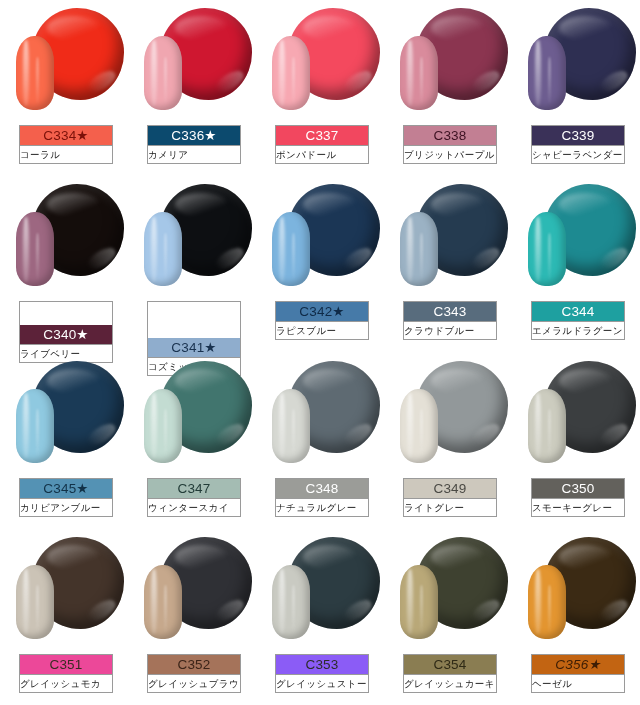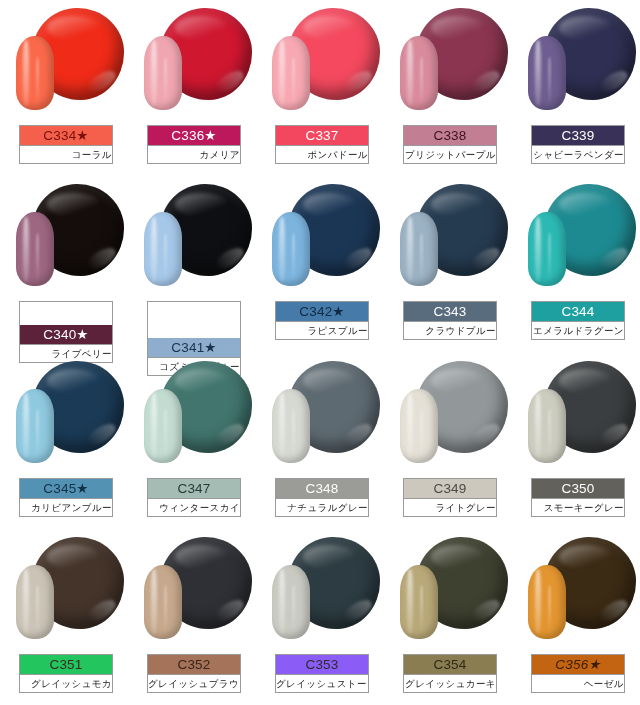--- a/index.html
+++ b/index.html
@@ -114,21 +114,21 @@
     height: 19px;
     line-height: 19px;
     text-align: center;
     font-size: 13.5px;
     letter-spacing: .2px;
     white-space: nowrap;
   }
   .name-bar {
     height: 17px;
     line-height: 17px;
-    text-align: right;
+    text-align: left;
     background: #ffffff;
     color: #1a1a1a;
     font-size: 9.5px;
     letter-spacing: .4px;
     white-space: nowrap;
     border-top: 1px solid #9a9a9a;
     overflow: hidden;
   }
 </style>
 </head>
@@ -144,21 +144,21 @@
         <div class="code-bar" style="background: rgb(244, 96, 76); color: rgb(123, 17, 9);">C334★</div>
         <div class="name-bar">コーラル</div>
       </div>
     </div>
     <div class="swatch-cell">
       <div class="art">
         <div class="drop" style="background: rgb(207, 23, 48);"></div>
         <div class="nail" style="background: rgb(240, 166, 176);"></div>
       </div>
       <div class="label-box">
-        <div class="code-bar" style="background: #be185d; color: rgb(255, 255, 255);">C336★</div>
+        <div class="code-bar" style="background: #0c4a6e; color: rgb(255, 255, 255);">C336★</div>
         <div class="name-bar">カメリア</div>
       </div>
     </div>
     <div class="swatch-cell">
       <div class="art">
         <div class="drop" style="background: rgb(244, 73, 94);"></div>
         <div class="nail" style="background: rgb(247, 168, 178);"></div>
       </div>
       <div class="label-box">
         <div class="code-bar" style="background: rgb(242, 71, 95); color: rgb(255, 255, 255);">C337</div>
@@ -284,21 +284,21 @@
         <div class="code-bar" style="background: rgb(99, 97, 92); color: rgb(255, 255, 255);">C350</div>
         <div class="name-bar">スモーキーグレー</div>
       </div>
     </div>
     <div class="swatch-cell">
       <div class="art">
         <div class="drop" style="background: rgb(68, 52, 42);"></div>
         <div class="nail" style="background: rgb(203, 195, 182);"></div>
       </div>
       <div class="label-box">
-        <div class="code-bar" style="background: #22c55e; color: rgb(58, 44, 34);">C351</div>
+        <div class="code-bar" style="background: #ec4899; color: rgb(58, 44, 34);">C351</div>
         <div class="name-bar">グレイッシュモカ</div>
       </div>
     </div>
     <div class="swatch-cell">
       <div class="art">
         <div class="drop" style="background: rgb(47, 48, 53);"></div>
         <div class="nail" style="background: rgb(198, 168, 140);"></div>
       </div>
       <div class="label-box">
         <div class="code-bar" style="background: rgb(165, 115, 90); color: rgb(59, 36, 24);">C352</div>

